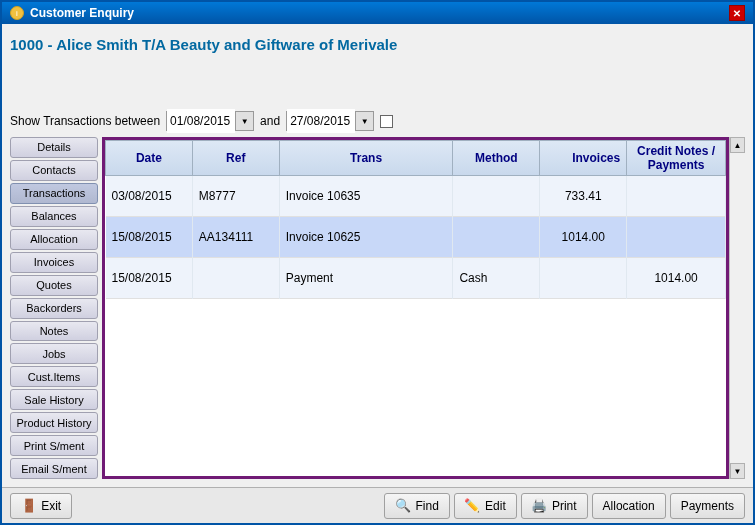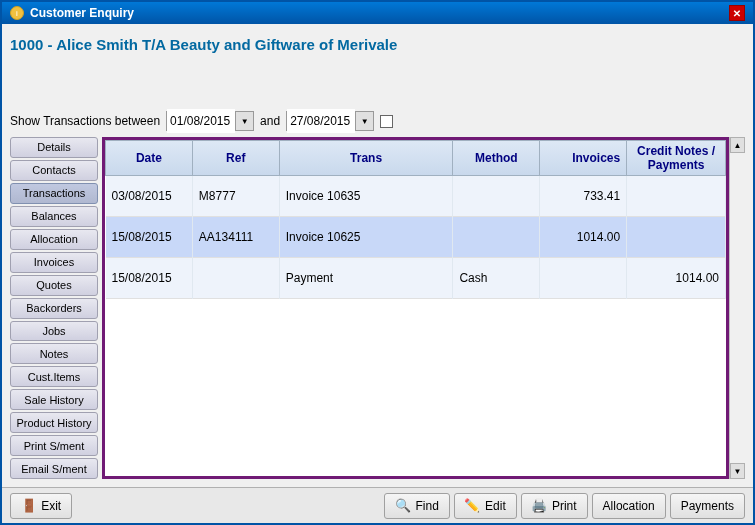--- a/index.html
+++ b/index.html
@@ -195,21 +195,21 @@
     tbody td {
       padding: 13px 6px;
       border-right: 1px solid #e0e8f0;
     }
     .col-date { width: 80px; }
     .col-ref { width: 80px; }
     .col-trans { width: 160px; }
     .col-method { width: 80px; }
     .col-invoices { width: 80px; text-align: right; }
     .col-credit { width: 90px; text-align: center; }
-    td.right { text-align: right; }
+    td.right { text-align: center; }
     .scrollbar-placeholder {
       width: 16px;
       flex-shrink: 0;
       background: #f0f0f0;
       border-left: 1px solid #c0c0c0;
       display: flex;
       flex-direction: column;
     }
     .scrollbar-up, .scrollbar-down {
       height: 16px;
@@ -292,22 +292,22 @@
 
       <div class="sidebar">
         <button class="sidebar-btn">Details</button>
         <button class="sidebar-btn">Contacts</button>
         <button class="sidebar-btn active">Transactions</button>
         <button class="sidebar-btn">Balances</button>
         <button class="sidebar-btn">Allocation</button>
         <button class="sidebar-btn">Invoices</button>
         <button class="sidebar-btn">Quotes</button>
         <button class="sidebar-btn">Backorders</button>
+        <button class="sidebar-btn">Notes</button>
         <button class="sidebar-btn">Jobs</button>
-        <button class="sidebar-btn">Notes</button>
         <button class="sidebar-btn">Cust.Items</button>
         <button class="sidebar-btn">Sale History</button>
         <button class="sidebar-btn">Product History</button>
         <button class="sidebar-btn">Print S/ment</button>
         <button class="sidebar-btn">Email S/ment</button>
       </div>
 
       <div class="table-area">
         <div class="table-scroll">
           <table>

